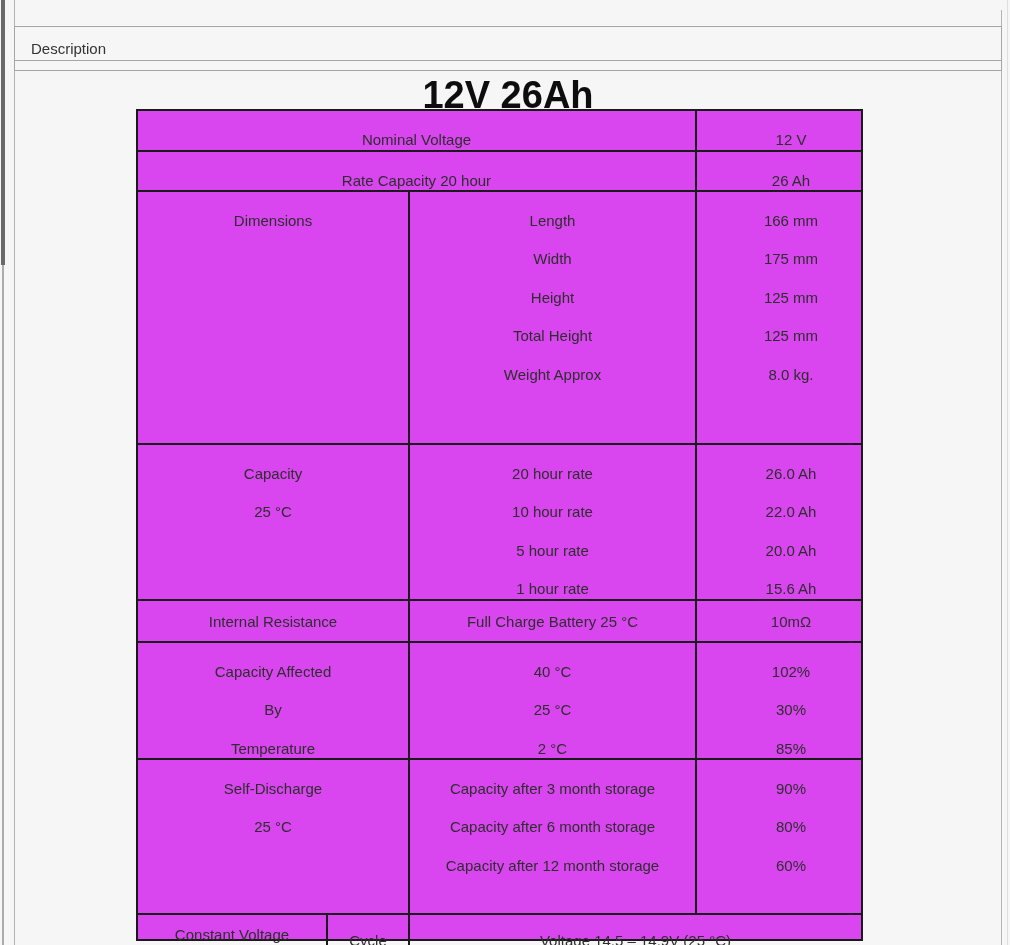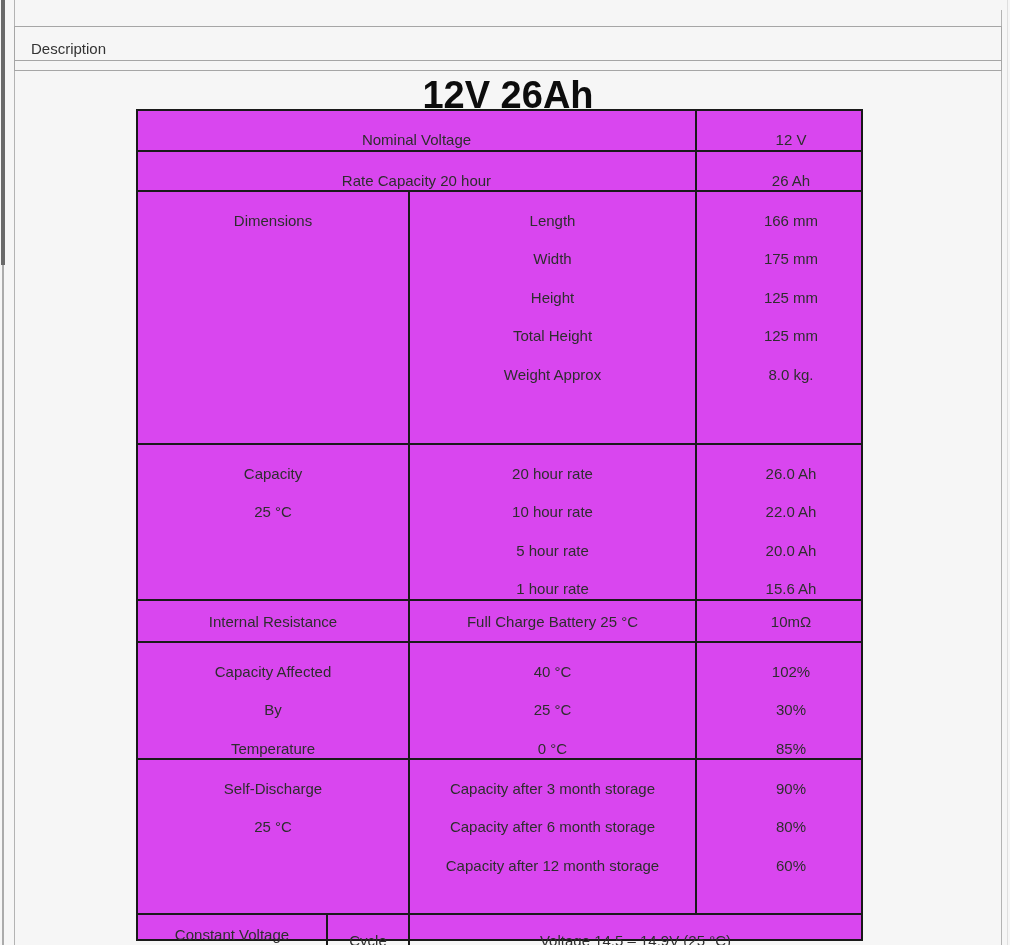--- a/index.html
+++ b/index.html
@@ -153,21 +153,21 @@
 
   <div class="sec s6 bb">
     <div class="col col-a">
       <div class="row">Capacity Affected</div>
       <div class="row">By</div>
       <div class="row">Temperature</div>
     </div>
     <div class="col col-b">
       <div class="row">40 °C</div>
       <div class="row">25 °C</div>
-      <div class="row">0 °C</div>
+      <div class="row">2 °C</div>
     </div>
     <div class="col col-c">
       <div class="row">102%</div>
       <div class="row">30%</div>
       <div class="row">85%</div>
     </div>
   </div>
 
   <div class="sec s7 bb">
     <div class="col col-a">

